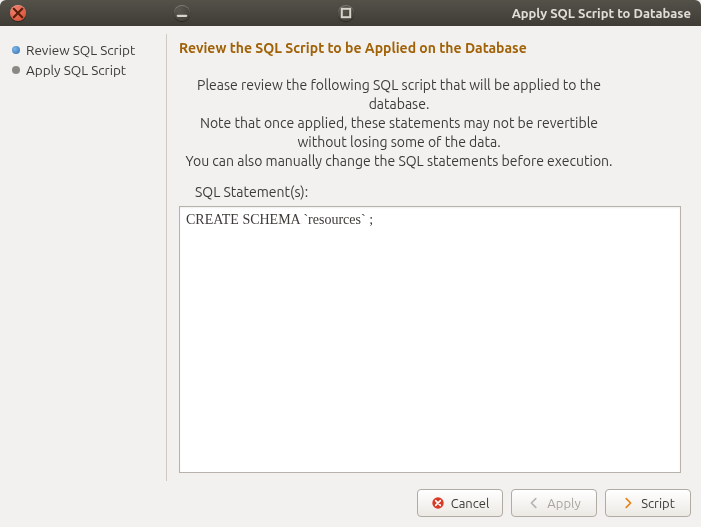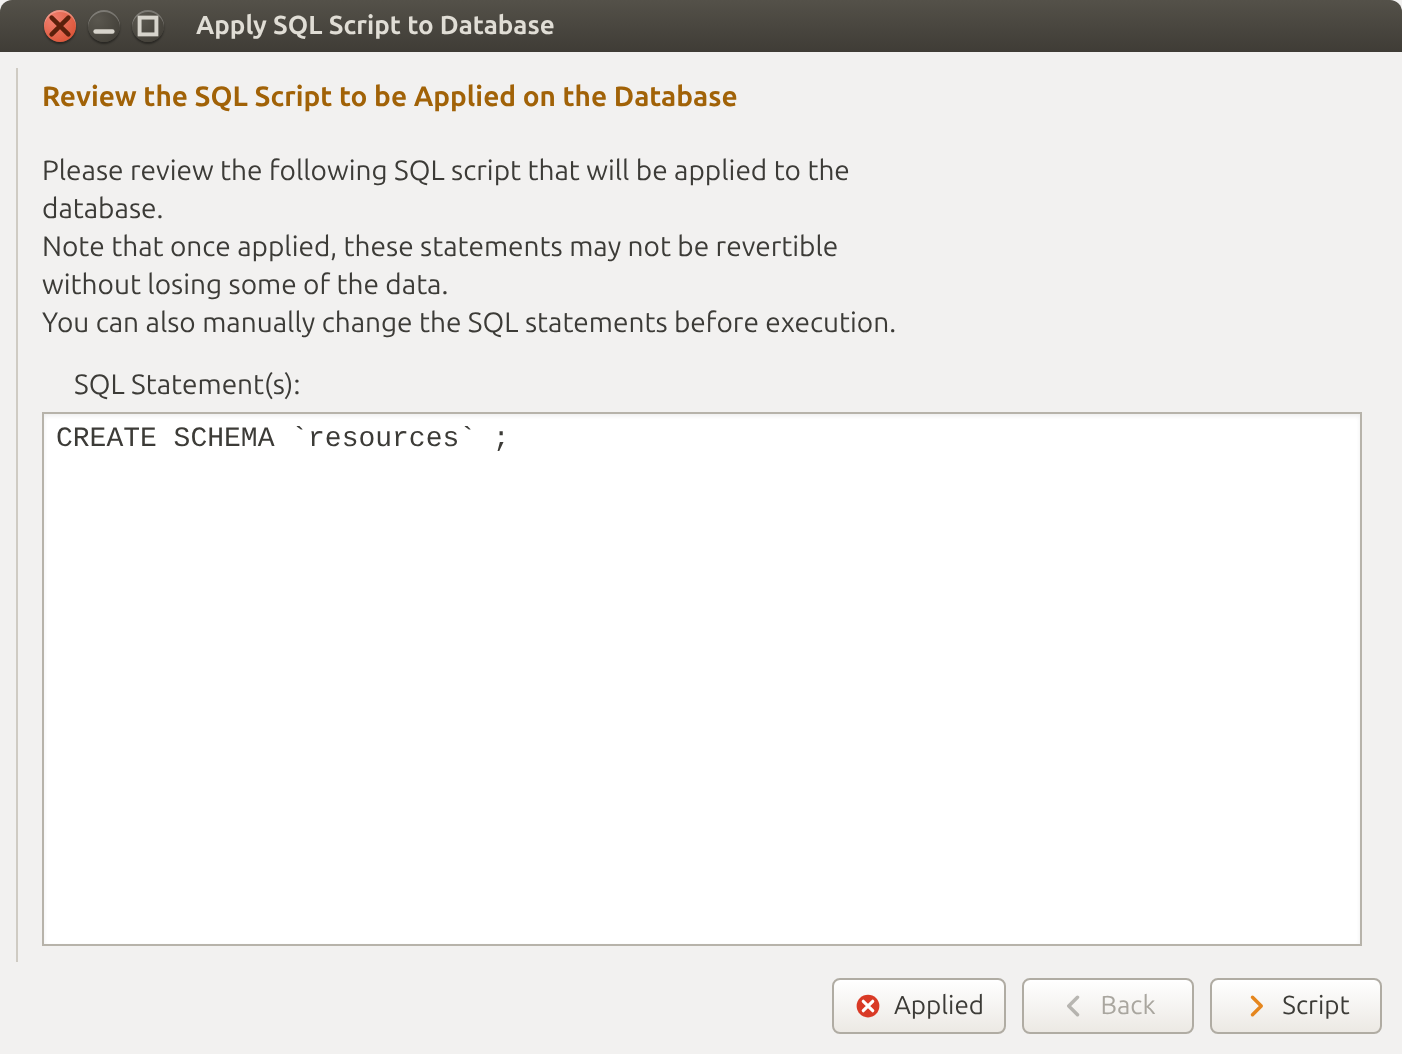--- a/index.html
+++ b/index.html
@@ -10,24 +10,25 @@
     width: 701px;
     height: 527px;
     overflow: hidden;
     color: #3c3b37;
   }
   .titlebar {
     height: 26px;
     background: linear-gradient(to bottom, #545149 0%, #3f3c36 100%);
     display: flex;
     align-items: center;
-    padding: 0 22px;
+    padding: 0 10px;
     gap: 6px;
     border-top-left-radius: 6px;
     border-top-right-radius: 6px;
+    justify-content: space-between;
   }
   .win-btn {
     width: 16px; height: 16px; border-radius: 50%;
     display: flex; align-items: center; justify-content: center;
     font-size: 9px; font-weight: bold;
     box-shadow: inset 0 1px 0 rgba(255,255,255,0.25), 0 1px 1px rgba(0,0,0,0.4);
   }
   .win-close { background: radial-gradient(circle at 30% 30%, #f08070, #d74a2a); color: #4a1a0a; }
   .win-min   { background: radial-gradient(circle at 30% 30%, #5a574f, #3e3b34); color: #ccc; }
   .win-max   { background: radial-gradient(circle at 30% 30%, #5a574f, #3e3b34); color: #ccc; }
@@ -90,21 +91,21 @@
     font-size: 14px;
     margin-bottom: 6px;
     margin-left: 16px;
   }
   .sql-area {
     flex: 1;
     width: 100%;
     border: 1px solid #b7b3aa;
     background: #fff;
     padding: 4px 6px;
-    font-family: Liberation Mono, monospace;
+    font-family: Liberation Serif, serif;
     font-size: 14px;
     resize: none;
     outline: none;
     color: #3c3b37;
     line-height: 1.35;
     box-shadow: inset 0 1px 2px rgba(0,0,0,0.07);
   }
   .button-row {
     display: flex;
     justify-content: flex-end;
@@ -151,45 +152,55 @@
   </div>
   <div class="win-btn win-max">
     <svg class="ico" viewBox="0 0 10 10">
         <rect x="2" y="2" width="6" height="6" fill="none" stroke="#d7d4cc" stroke-width="1.4"></rect>
       </svg>
   </div>
   <span class="titlebar-label">Apply SQL Script to Database</span>
 </div>
 
 <div class="dialog-body">
+  <div class="sidebar">
+    <div class="step">
+      <span class="step-dot active"></span>
+      <span>Review SQL Script</span>
+    </div>
+    <div class="step">
+      <span class="step-dot"></span>
+      <span>Apply SQL Script</span>
+    </div>
+  </div>
 
   <div class="main">
     <div class="heading">Review the SQL Script to be Applied on the Database</div>
-    <div class="desc" style="white-space: pre-line;">Please review the following SQL script that will be applied to the database.
+    <div class="desc" style="white-space: pre-line; text-align: center;">Please review the following SQL script that will be applied to the database.
 Note that once applied, these statements may not be revertible without losing some of the data.
 You can also manually change the SQL statements before execution.</div>
     <div class="stmt-label">SQL Statement(s):</div>
     <textarea class="sql-area" spellcheck="false" style="">CREATE SCHEMA `resources` ;
 </textarea>
   </div>
 </div>
 
 <div class="button-row">
   <div class="btn">
     <svg class="ico" viewBox="0 0 16 16">
       <circle cx="8" cy="8" r="6.5" fill="#d93a26"></circle>
       <path d="M5.3 5.3 L10.7 10.7 M10.7 5.3 L5.3 10.7" stroke="#fff" stroke-width="1.8" stroke-linecap="round"></path>
     </svg>
-    <span>Applied</span>
+    <span>Cancel</span>
   </div>
   <div class="btn disabled">
     <svg class="ico" viewBox="0 0 16 16">
       <path d="M10 3 L5 8 L10 13" fill="none" stroke="#6c6a63" stroke-width="2" stroke-linecap="round" stroke-linejoin="round"></path>
     </svg>
-    <span>Back</span>
+    <span>Apply</span>
   </div>
   <div class="btn">
     <svg class="ico" viewBox="0 0 16 16">
       <path d="M6 3 L11 8 L6 13" fill="none" stroke="#e5861e" stroke-width="2" stroke-linecap="round" stroke-linejoin="round"></path>
     </svg>
     <span>Script</span>
   </div>
 </div>
 
 </body></html>

